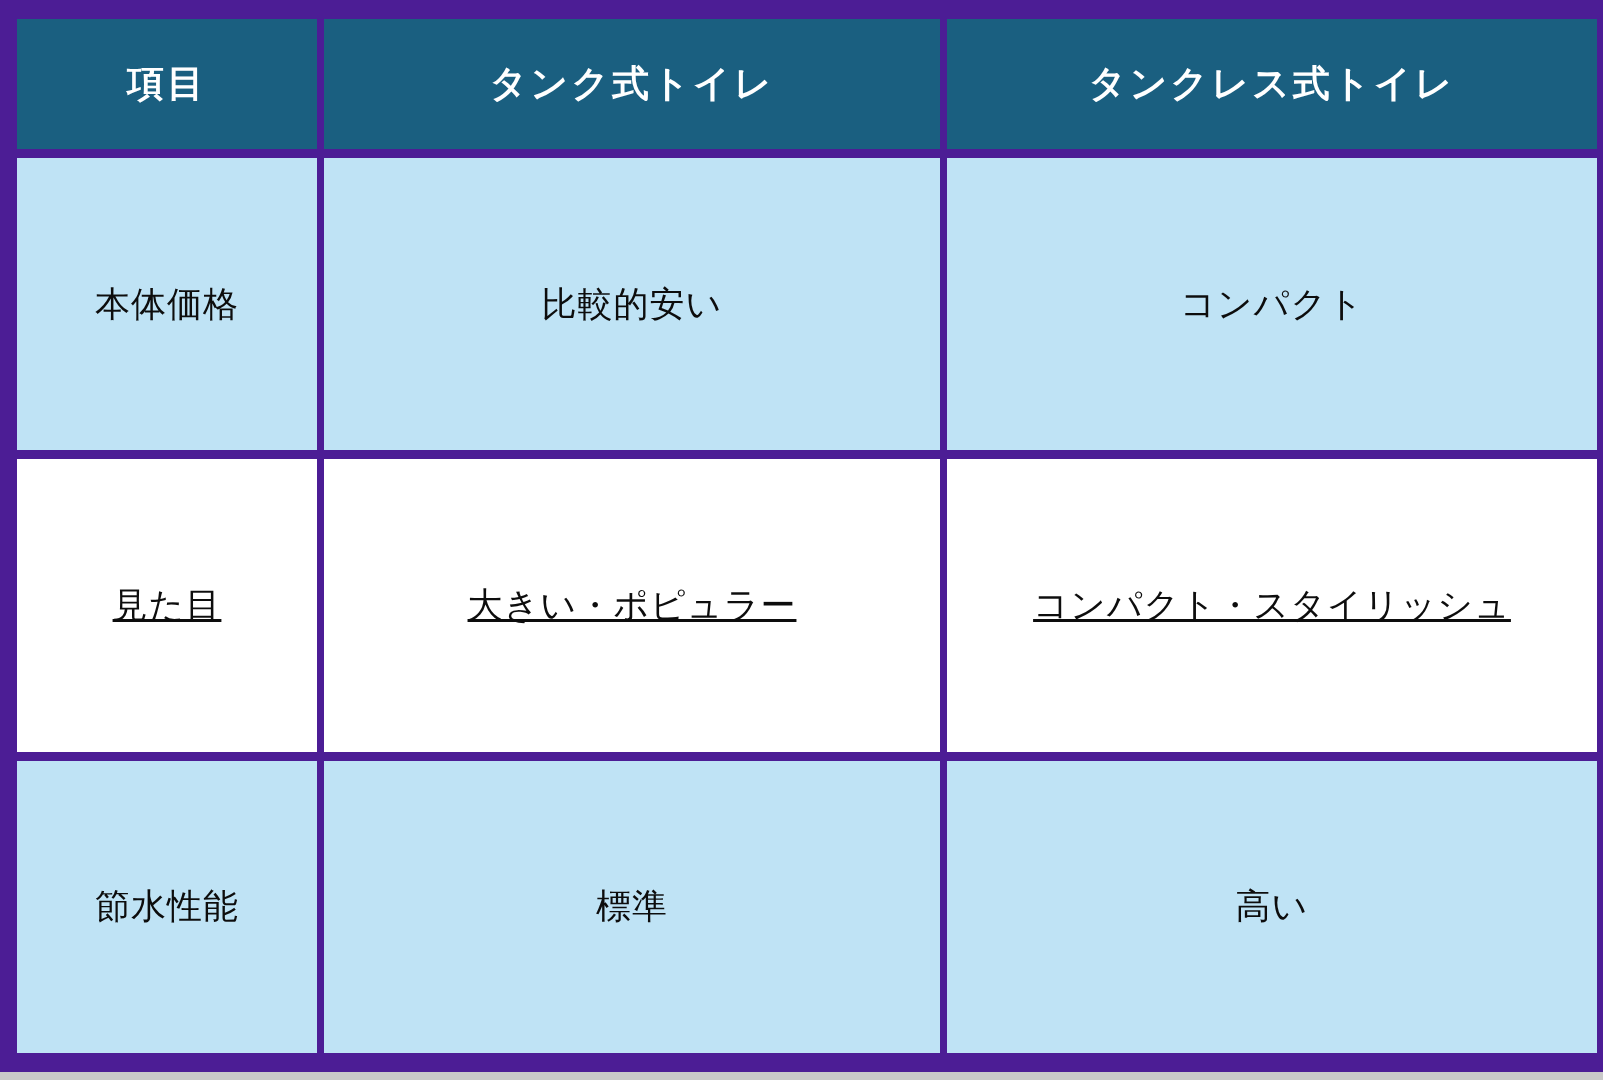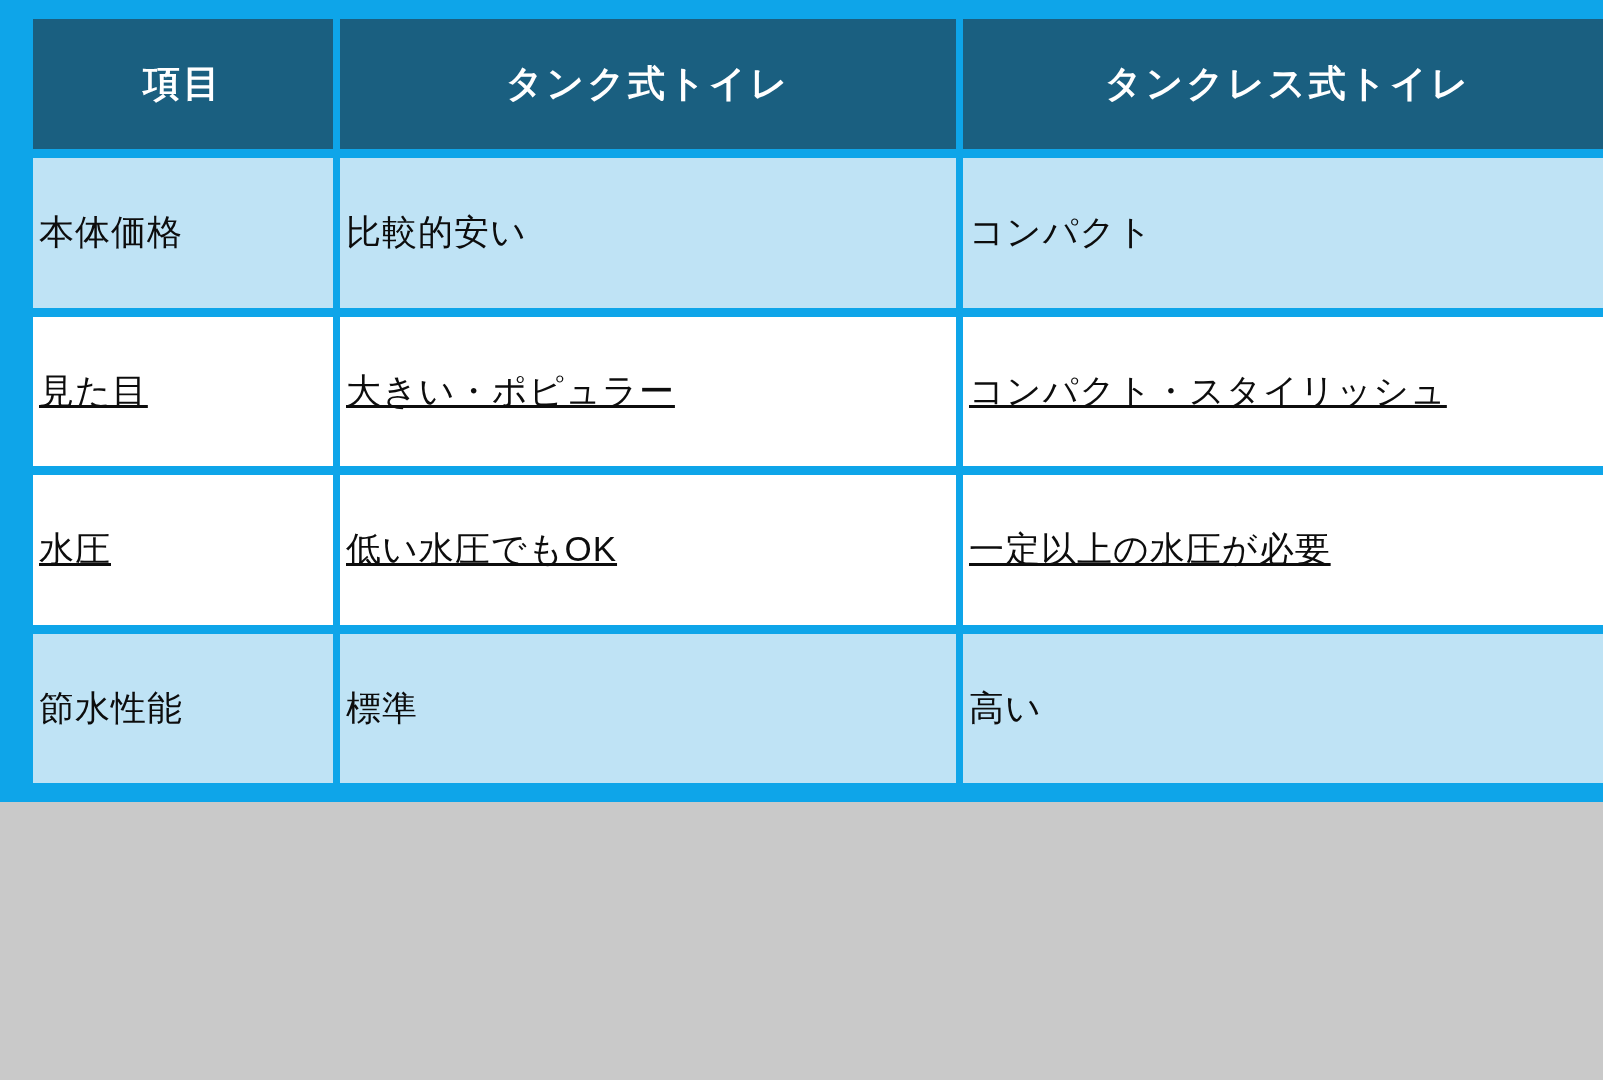--- a/index.html
+++ b/index.html
@@ -12,24 +12,24 @@
     background: #c9c9c9;
     font-family: "Liberation Sans", "DejaVu Sans", sans-serif;
     overflow: hidden;
   }
 
   .table-wrap {
     position: absolute;
     left: 0;
     top: 0;
     width: 1603px;
-    height: 802px;
+    height: 1072px;
     box-sizing: border-box;
-    padding: 10px 12px 10px 26px;
-    background: #0ea5e9;
+    padding: 10px 12px 10px 10px;
+    background: #4c1d95;
   }
 
   table.compare {
     width: 100%;
     height: 100%;
     border-collapse: separate;
     border-spacing: 7px 9px;
     table-layout: fixed;
   }
 
@@ -46,20 +46,21 @@
     text-align: center;
     vertical-align: middle;
     height: 130px;
     padding: 0 6px;
     border: 0;
   }
 
   tbody td {
     font-size: 35px;
     color: #0d0d0d;
+    text-align: center;
     vertical-align: middle;
     height: 141px;
     padding: 0 6px;
     letter-spacing: 1px;
     white-space: nowrap;
     border: 0;
   }
 
   tbody tr.shade td {
     background: #bfe3f5;
@@ -90,25 +91,20 @@
       <tr class="shade">
         <td>本体価格</td>
         <td>比較的安い</td>
         <td>コンパクト</td>
       </tr>
       <tr class="plain">
         <td>見た目</td>
         <td>大きい・ポピュラー</td>
         <td>コンパクト・スタイリッシュ</td>
       </tr>
-      <tr class="plain">
-        <td>水圧</td>
-        <td>低い水圧でもOK</td>
-        <td>一定以上の水圧が必要</td>
-      </tr>
       <tr class="shade">
         <td>節水性能</td>
         <td>標準</td>
         <td>高い</td>
       </tr>
     </tbody>
   </table>
 </div>
 
 </body></html>

